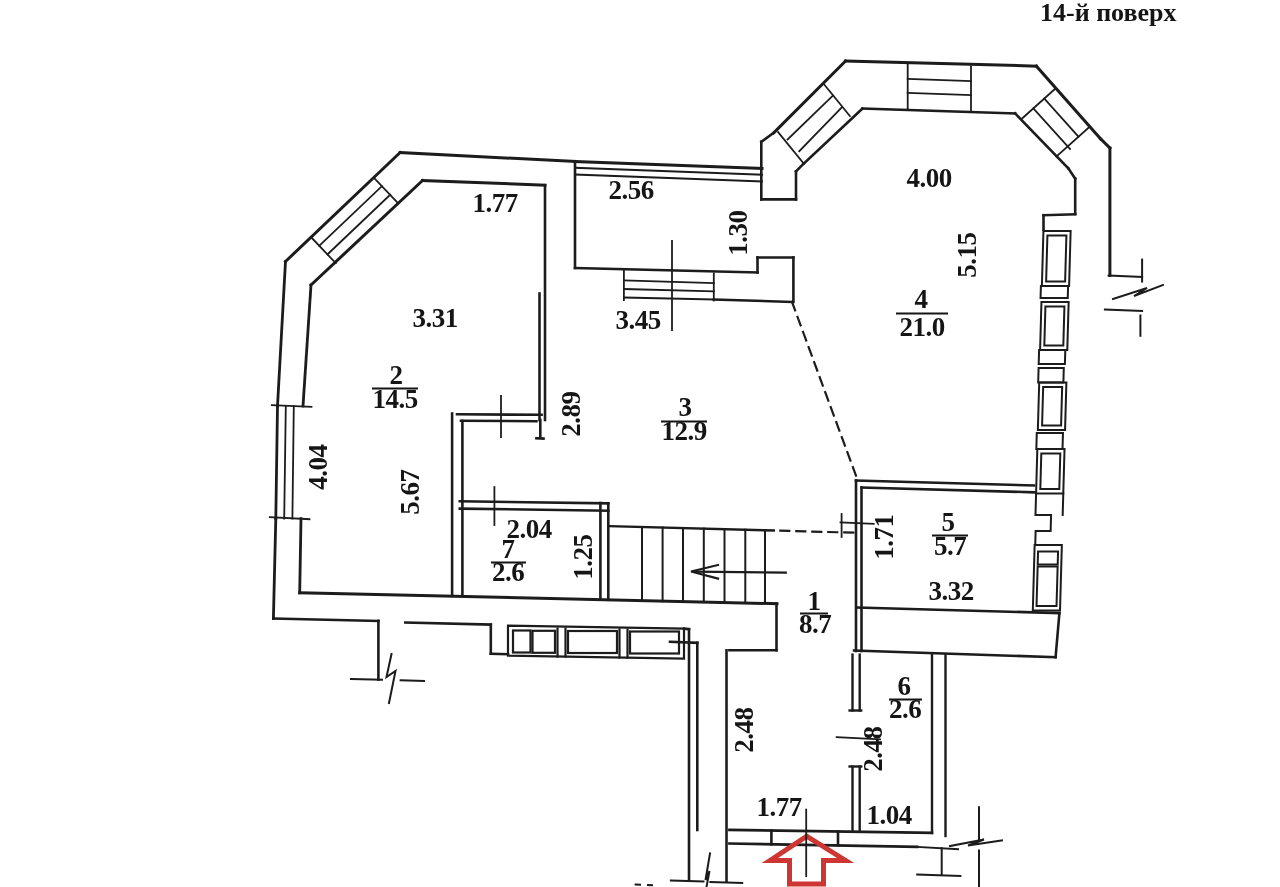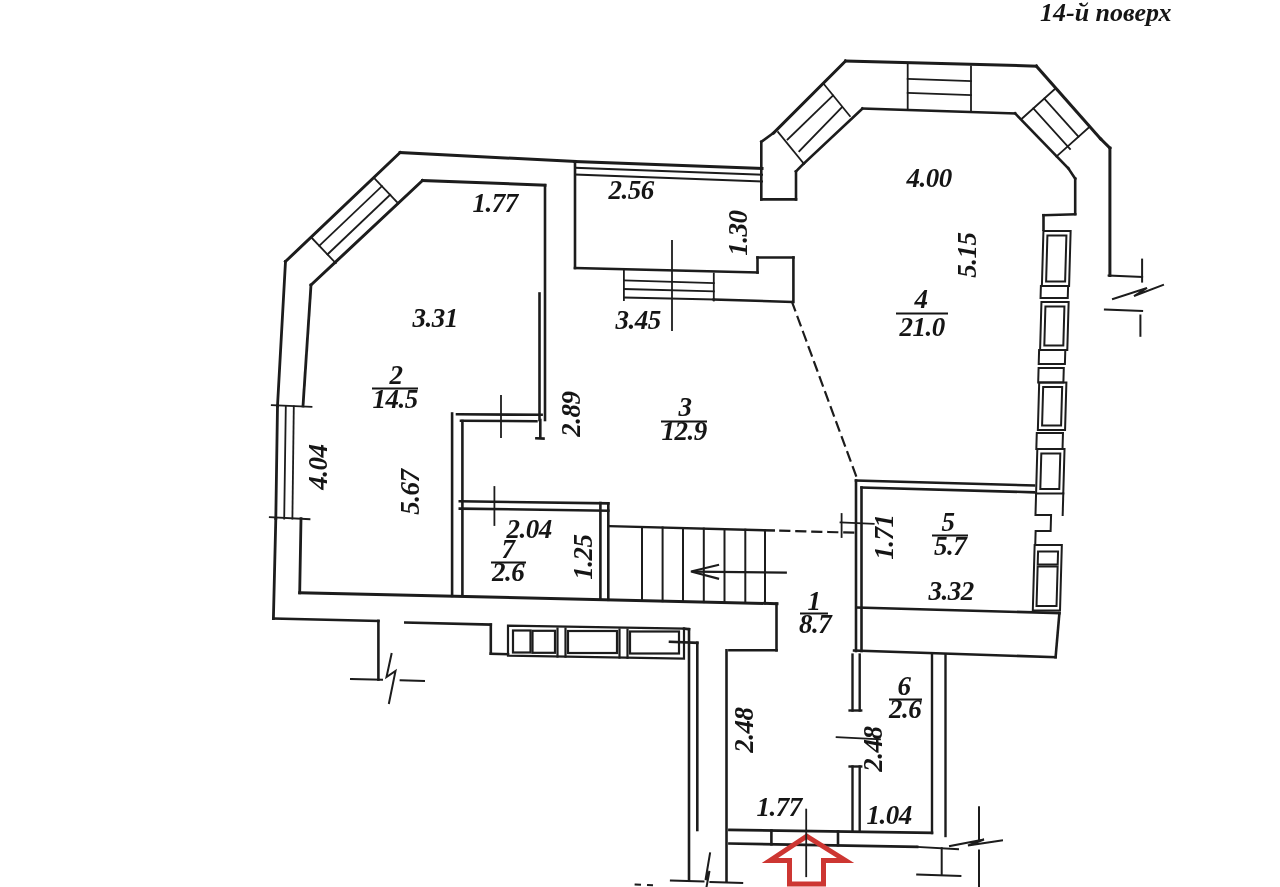--- a/index.html
+++ b/index.html
@@ -1,16 +1,16 @@
 <!DOCTYPE html>
 <html><head>
 <meta charset="utf-8">
 <style>
   html,body{margin:0;padding:0;background:#ffffff;}
-  .page{position:relative;width:1280px;height:887px;background:#ffffff;font-family:"Liberation Serif", serif;font-style:italic;}
+  .page{position:relative;width:1280px;height:887px;background:#ffffff;font-family:"Liberation Serif", serif;}
   svg{position:absolute;left:0;top:0;}
   text{fill:#151515;font-family:"Liberation Serif", serif;font-weight:bold;}
 </style>
 </head>
 <body>
 <div class="page">
 <svg width="1280" height="887" viewBox="0 0 1280 887">
 <g stroke="#1c1c1c" fill="none" stroke-linecap="square">
 
 <text x="1040" y="21" font-size="26" stroke="none">14-й поверх</text>

